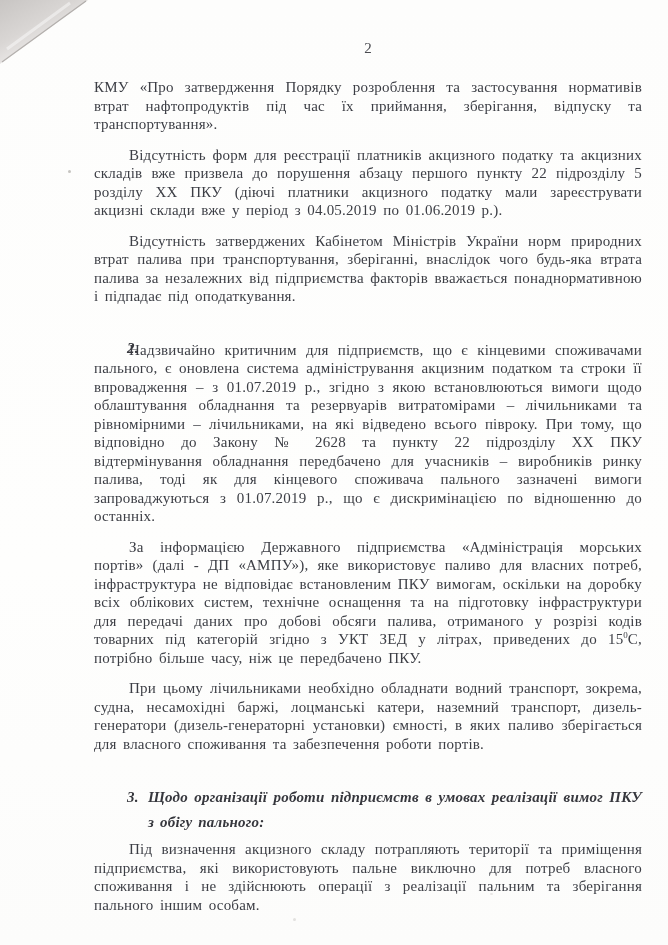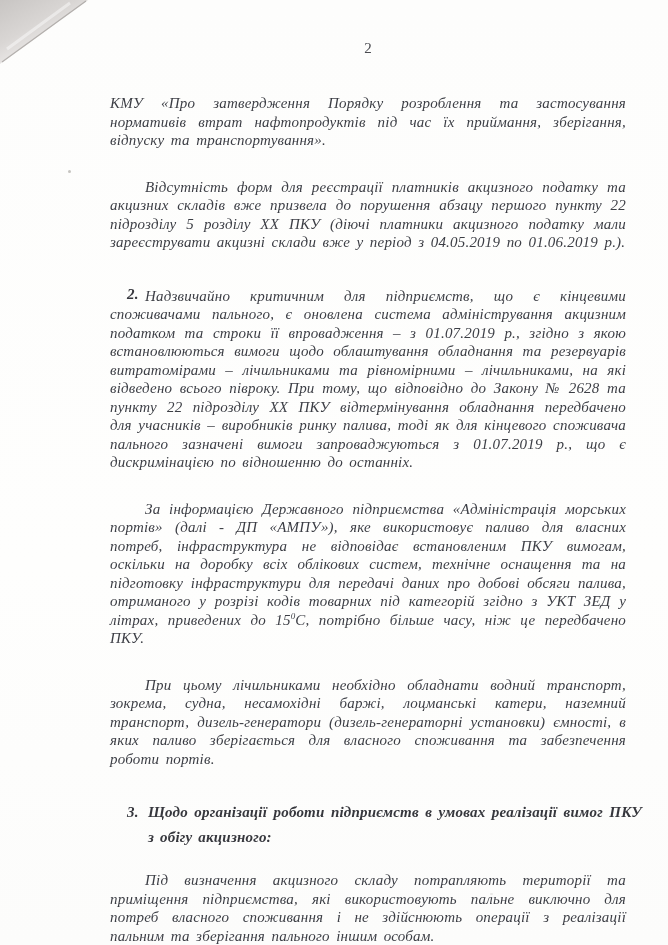--- a/index.html
+++ b/index.html
@@ -30,29 +30,28 @@
     font-size: 15px;
     color: #4a4b50;
   }
   .content {
     position: absolute;
     top: 78px;
     left: 94px;
     width: 548px;
   }
   .para {
-    margin: 16px;
+    margin: 0;
     padding-top: 12px;
     font-size: 15px;
     line-height: 18.5px;
     text-align: justify;
     text-indent: 35px;
     letter-spacing: 0.2px;
     word-spacing: 2.5px;
-    font-style: italic;
   }
   .para.first {
     padding-top: 0;
     text-indent: 0;
   }
   .para.tight {
     padding-top: 5px;
   }
   .para sup {
     font-size: 9px;
@@ -113,34 +112,35 @@
   <div class="speck s3"></div>
 
   <div class="pagenum">2</div>
 
   <div class="content">
 
     <p class="para first">КМУ «Про затвердження Порядку розроблення та застосування нормативів втрат нафтопродуктів під час їх приймання, зберігання, відпуску та транспортування».</p>
 
     <p class="para">Відсутність форм для реєстрації платників акцизного податку та акцизних складів вже призвела до порушення абзацу першого пункту 22 підрозділу 5 розділу ХХ ПКУ (діючі платники акцизного податку мали зареєструвати акцизні склади вже у період з 04.05.2019 по 01.06.2019 р.).</p>
 
+    <p class="para">Відсутність затверджених Кабінетом Міністрів України норм природних втрат палива при транспортування, зберіганні, внаслідок чого будь-яка втрата палива за незалежних від підприємства факторів вважається понаднормативною і підпадає під оподаткування.</p>
 
     <div class="heading h2">
       <span class="num">2.</span>
     </div>
 
     <p class="para tight">Надзвичайно критичним для підприємств, що є кінцевими споживачами пального, є оновлена система адміністрування акцизним податком та строки її впровадження – з 01.07.2019 р., згідно з якою встановлюються вимоги щодо облаштування обладнання та резервуарів витратомірами – лічильниками та рівномірними – лічильниками, на які відведено всього півроку. При тому, що відповідно до Закону № 2628 та пункту 22 підрозділу ХХ ПКУ відтермінування обладнання передбачено для учасників – виробників ринку палива, тоді як для кінцевого споживача пального зазначені вимоги запроваджуються з 01.07.2019 р., що є дискримінацією по відношенню до останніх.</p>
 
     <p class="para">
       <span>За інформацією Державного підприємства «Адміністрація морських портів» (далі - ДП «АМПУ»), яке використовує паливо для власних потреб, інфраструктура не відповідає встановленим ПКУ вимогам, оскільки на доробку всіх облікових систем, технічне оснащення та на підготовку інфраструктури для передачі даних про добові обсяги палива, отриманого у розрізі кодів товарних під категорій згідно з УКТ ЗЕД у літрах, приведених до 15</span><sup>0</sup><span>С, потрібно більше часу, ніж це передбачено ПКУ.</span>
     </p>
 
     <p class="para">При цьому лічильниками необхідно обладнати водний транспорт, зокрема, судна, несамохідні баржі, лоцманські катери, наземний транспорт, дизель-генератори (дизель-генераторні установки) ємності, в яких паливо зберігається для власного споживання та забезпечення роботи портів.</p>
 
     <div class="heading h3">
       <span class="num">3.</span>
-      <span>Щодо організації роботи підприємств в умовах реалізації вимог ПКУ з обігу акцизного:</span>
+      <span>Щодо організації роботи підприємств в умовах реалізації вимог ПКУ з обігу пального:</span>
     </div>
 
     <p class="para tight">Під визначення акцизного складу потрапляють території та приміщення підприємства, які використовують пальне виключно для потреб власного споживання і не здійснюють операції з реалізації пальним та зберігання пального іншим особам.</p>
 
   </div>
 </div>
 
 </body></html>

